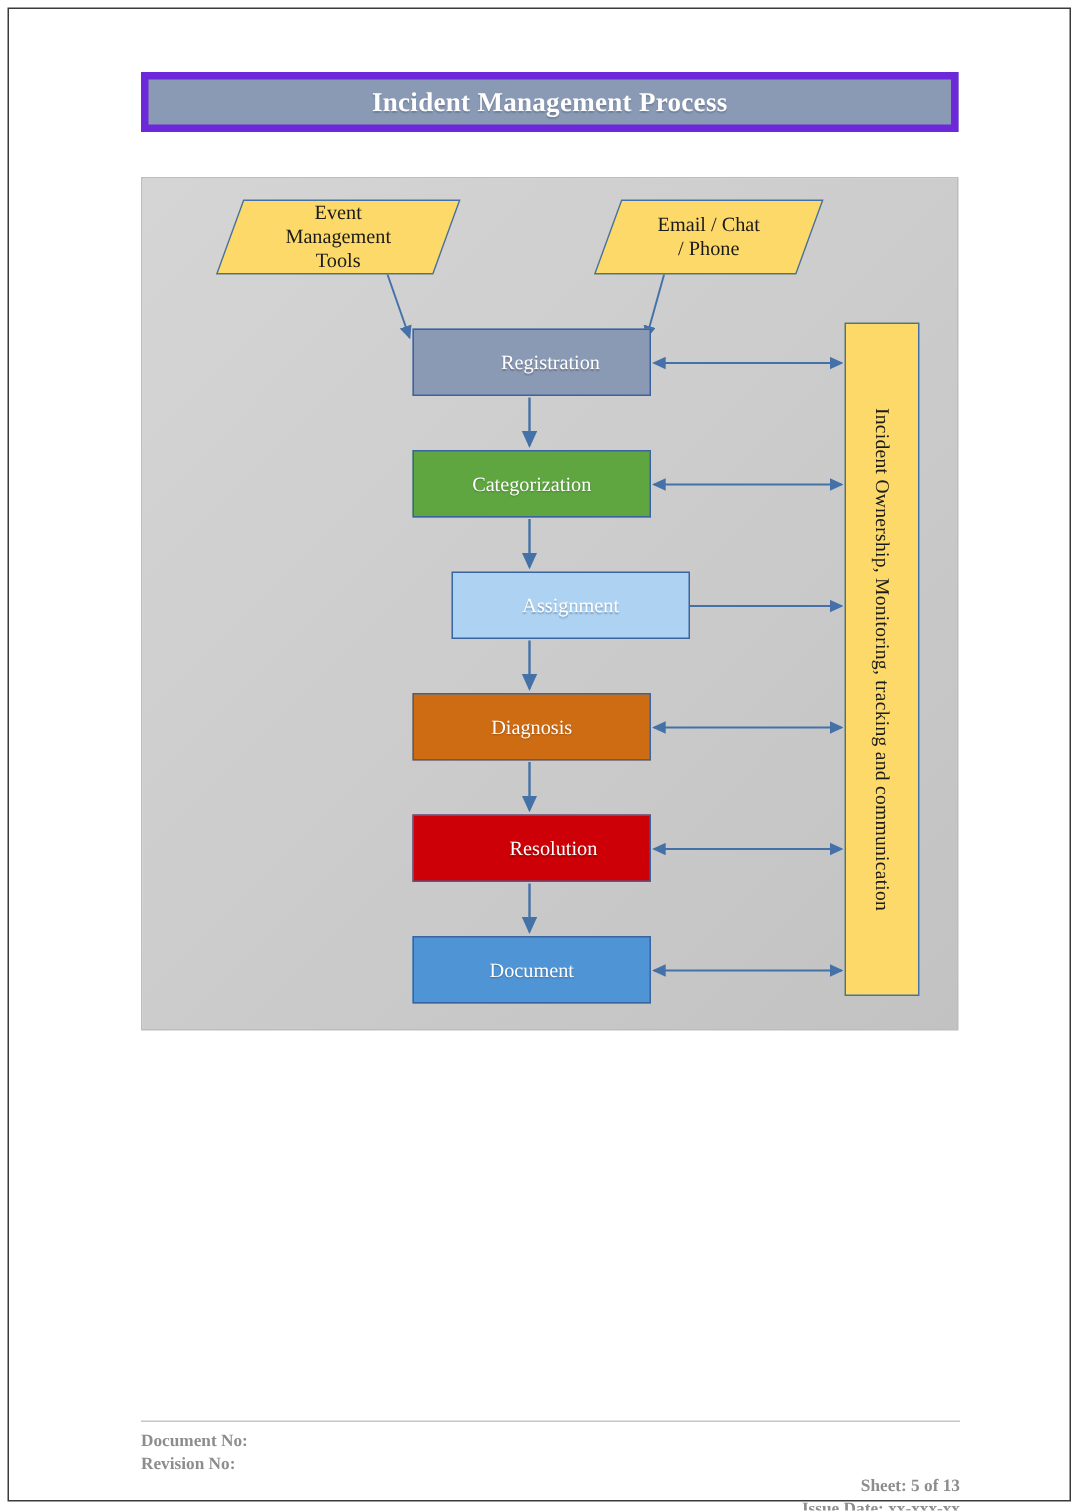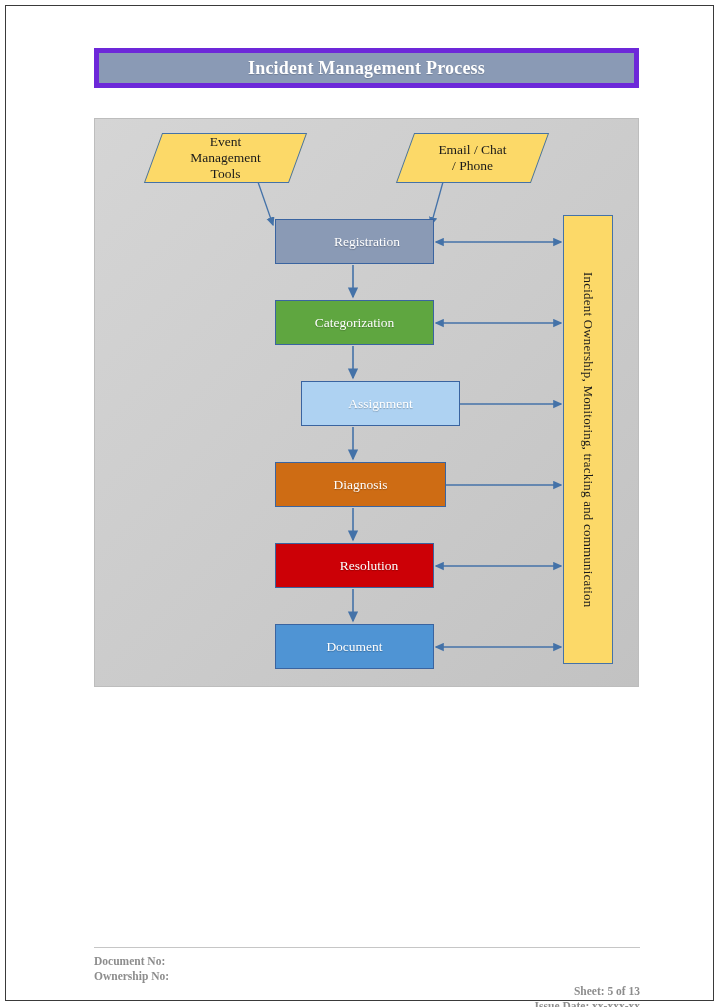--- a/index.html
+++ b/index.html
@@ -205,21 +205,21 @@
     </div>
 
     <div class="process-box" style="left:180px; top:181px; width:159px; height:45px; background:#5fa640;">
       <span>Categorization</span>
     </div>
 
     <div class="process-box" style="left:180px; top:262px; width:159px; height:45px; background:#aed2f2;margin-left:26px;">
       <span>Assignment</span>
     </div>
 
-    <div class="process-box" style="left:180px; top:343px; width:171px; height:45px; background:#ce6c14;">
+    <div class="process-box" style="left:180px; top:343px; width:159px; height:45px; background:#ce6c14;">
       <span>Diagnosis</span>
     </div>
 
     <div class="process-box" style="left:180px; top:424px; width:159px; height:45px; background:#cc0006;padding-left:29px;">
       <span>Resolution</span>
     </div>
 
     <div class="process-box" style="left:180px; top:505px; width:159px; height:45px; background:#4f94d4;">
       <span>Document</span>
     </div>
@@ -228,21 +228,21 @@
       <span class="side-label">Incident Ownership, Monitoring, tracking and communication</span>
     </div>
 
   </div>
 
   <div id="footer">
     <div class="rule"></div>
     <div class="row">
       <div class="col-left">
         <div>Document No:</div>
-        <div>Ownership No:</div>
+        <div>Revision No:</div>
       </div>
       <div class="col-right">
         <div>Sheet: 5 of 13</div>
         <div>Issue Date: xx-xxx-xx</div>
       </div>
     </div>
   </div>
 
 </div>
 

